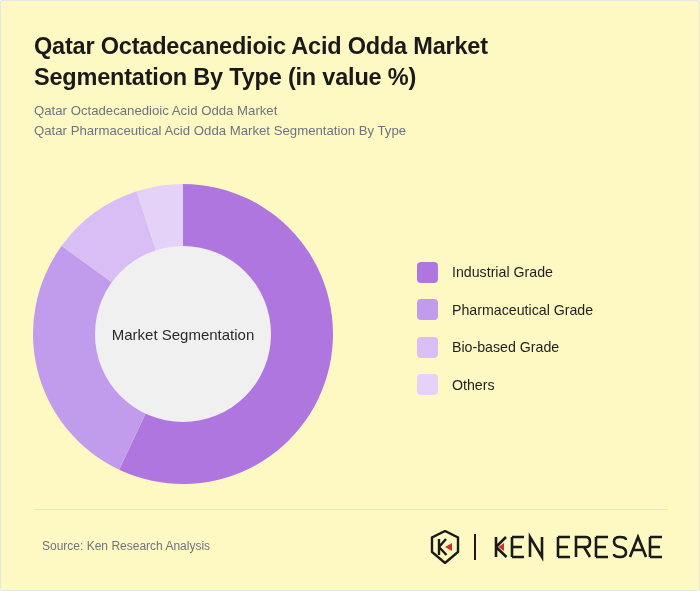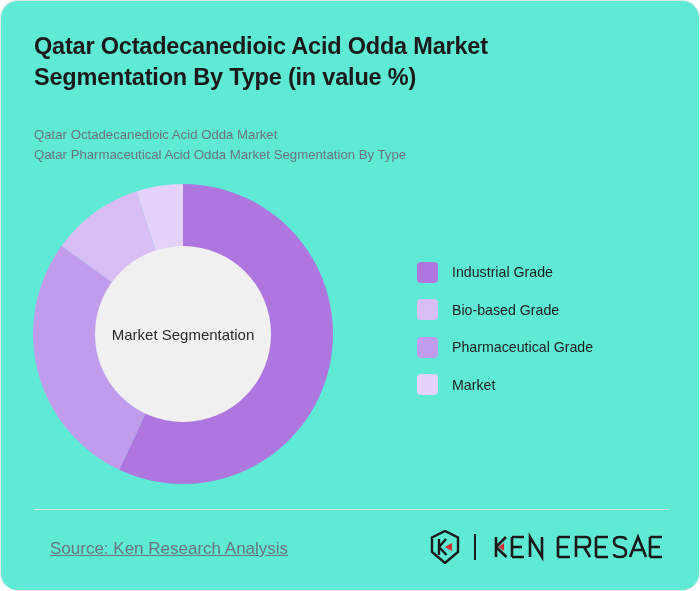--- a/index.html
+++ b/index.html
@@ -11,41 +11,41 @@
     width: 700px;
     height: 591px;
     font-family: "Liberation Sans", sans-serif;
     -webkit-font-smoothing: antialiased;
   }
   .card {
     position: relative;
     width: 700px;
     height: 591px;
     box-sizing: border-box;
-    background: #5eead4;
+    background: #fef9c3;
     border: 1px solid #e6e6e6;
-    border-radius: 18px;
+    border-radius: 2px;
     overflow: hidden;
   }
   .header {
     position: absolute;
     left: 33px;
     top: 30px;
     width: 560px;
   }
   .chart-title {
     font-size: 23.5px;
     font-weight: bold;
     line-height: 1.32;
     color: #1a1a1a;
     letter-spacing: -0.2px;
     margin: 0;
   }
   .subtitle-block {
-    margin-top: 32px;
+    margin-top: 8px;
   }
   .chart-subtitle {
     font-size: 13.2px;
     color: #6d7480;
     line-height: 1.55;
     margin: 0;
   }
 
   .plot-area {
     position: absolute;
@@ -105,25 +105,24 @@
   }
   .footer {
     position: absolute;
     left: 33px;
     top: 527px;
     width: 634px;
     height: 40px;
   }
   .source-text {
     position: absolute;
-    left: 16px;
+    left: 8px;
     top: 11px;
-    font-size: 17px;
+    font-size: 12px;
     color: #6d7480;
-    text-decoration: underline;
   }
   .logo {
     position: absolute;
     right: 0;
     top: 0;
     display: flex;
     align-items: center;
     gap: 7px;
     height: 38px;
   }
@@ -157,30 +156,30 @@
         <text class="center-label" x="150" y="150" text-anchor="middle" dominant-baseline="central">Market Segmentation</text>
       </svg>
     </div>
 
     <div class="legend" id="legend">
         <div class="legend-item">
           <span class="legend-swatch" style="background: rgb(175, 118, 224);"></span>
           <span class="legend-label">Industrial Grade</span>
         </div>
         <div class="legend-item">
+          <span class="legend-swatch" style="background: rgb(194, 156, 236);"></span>
+          <span class="legend-label">Pharmaceutical Grade</span>
+        </div>
+        <div class="legend-item">
           <span class="legend-swatch" style="background: rgb(217, 189, 245);"></span>
           <span class="legend-label">Bio-based Grade</span>
         </div>
         <div class="legend-item">
-          <span class="legend-swatch" style="background: rgb(194, 156, 236);"></span>
-          <span class="legend-label">Pharmaceutical Grade</span>
-        </div>
-        <div class="legend-item">
           <span class="legend-swatch" style="background: rgb(228, 210, 248);"></span>
-          <span class="legend-label">Market</span>
+          <span class="legend-label">Others</span>
         </div>
       </div>
 
   </div>
 
   <div class="divider"></div>
 
   <div class="footer">
     <div class="source-text">Source: Ken Research Analysis</div>
     <div class="logo">

